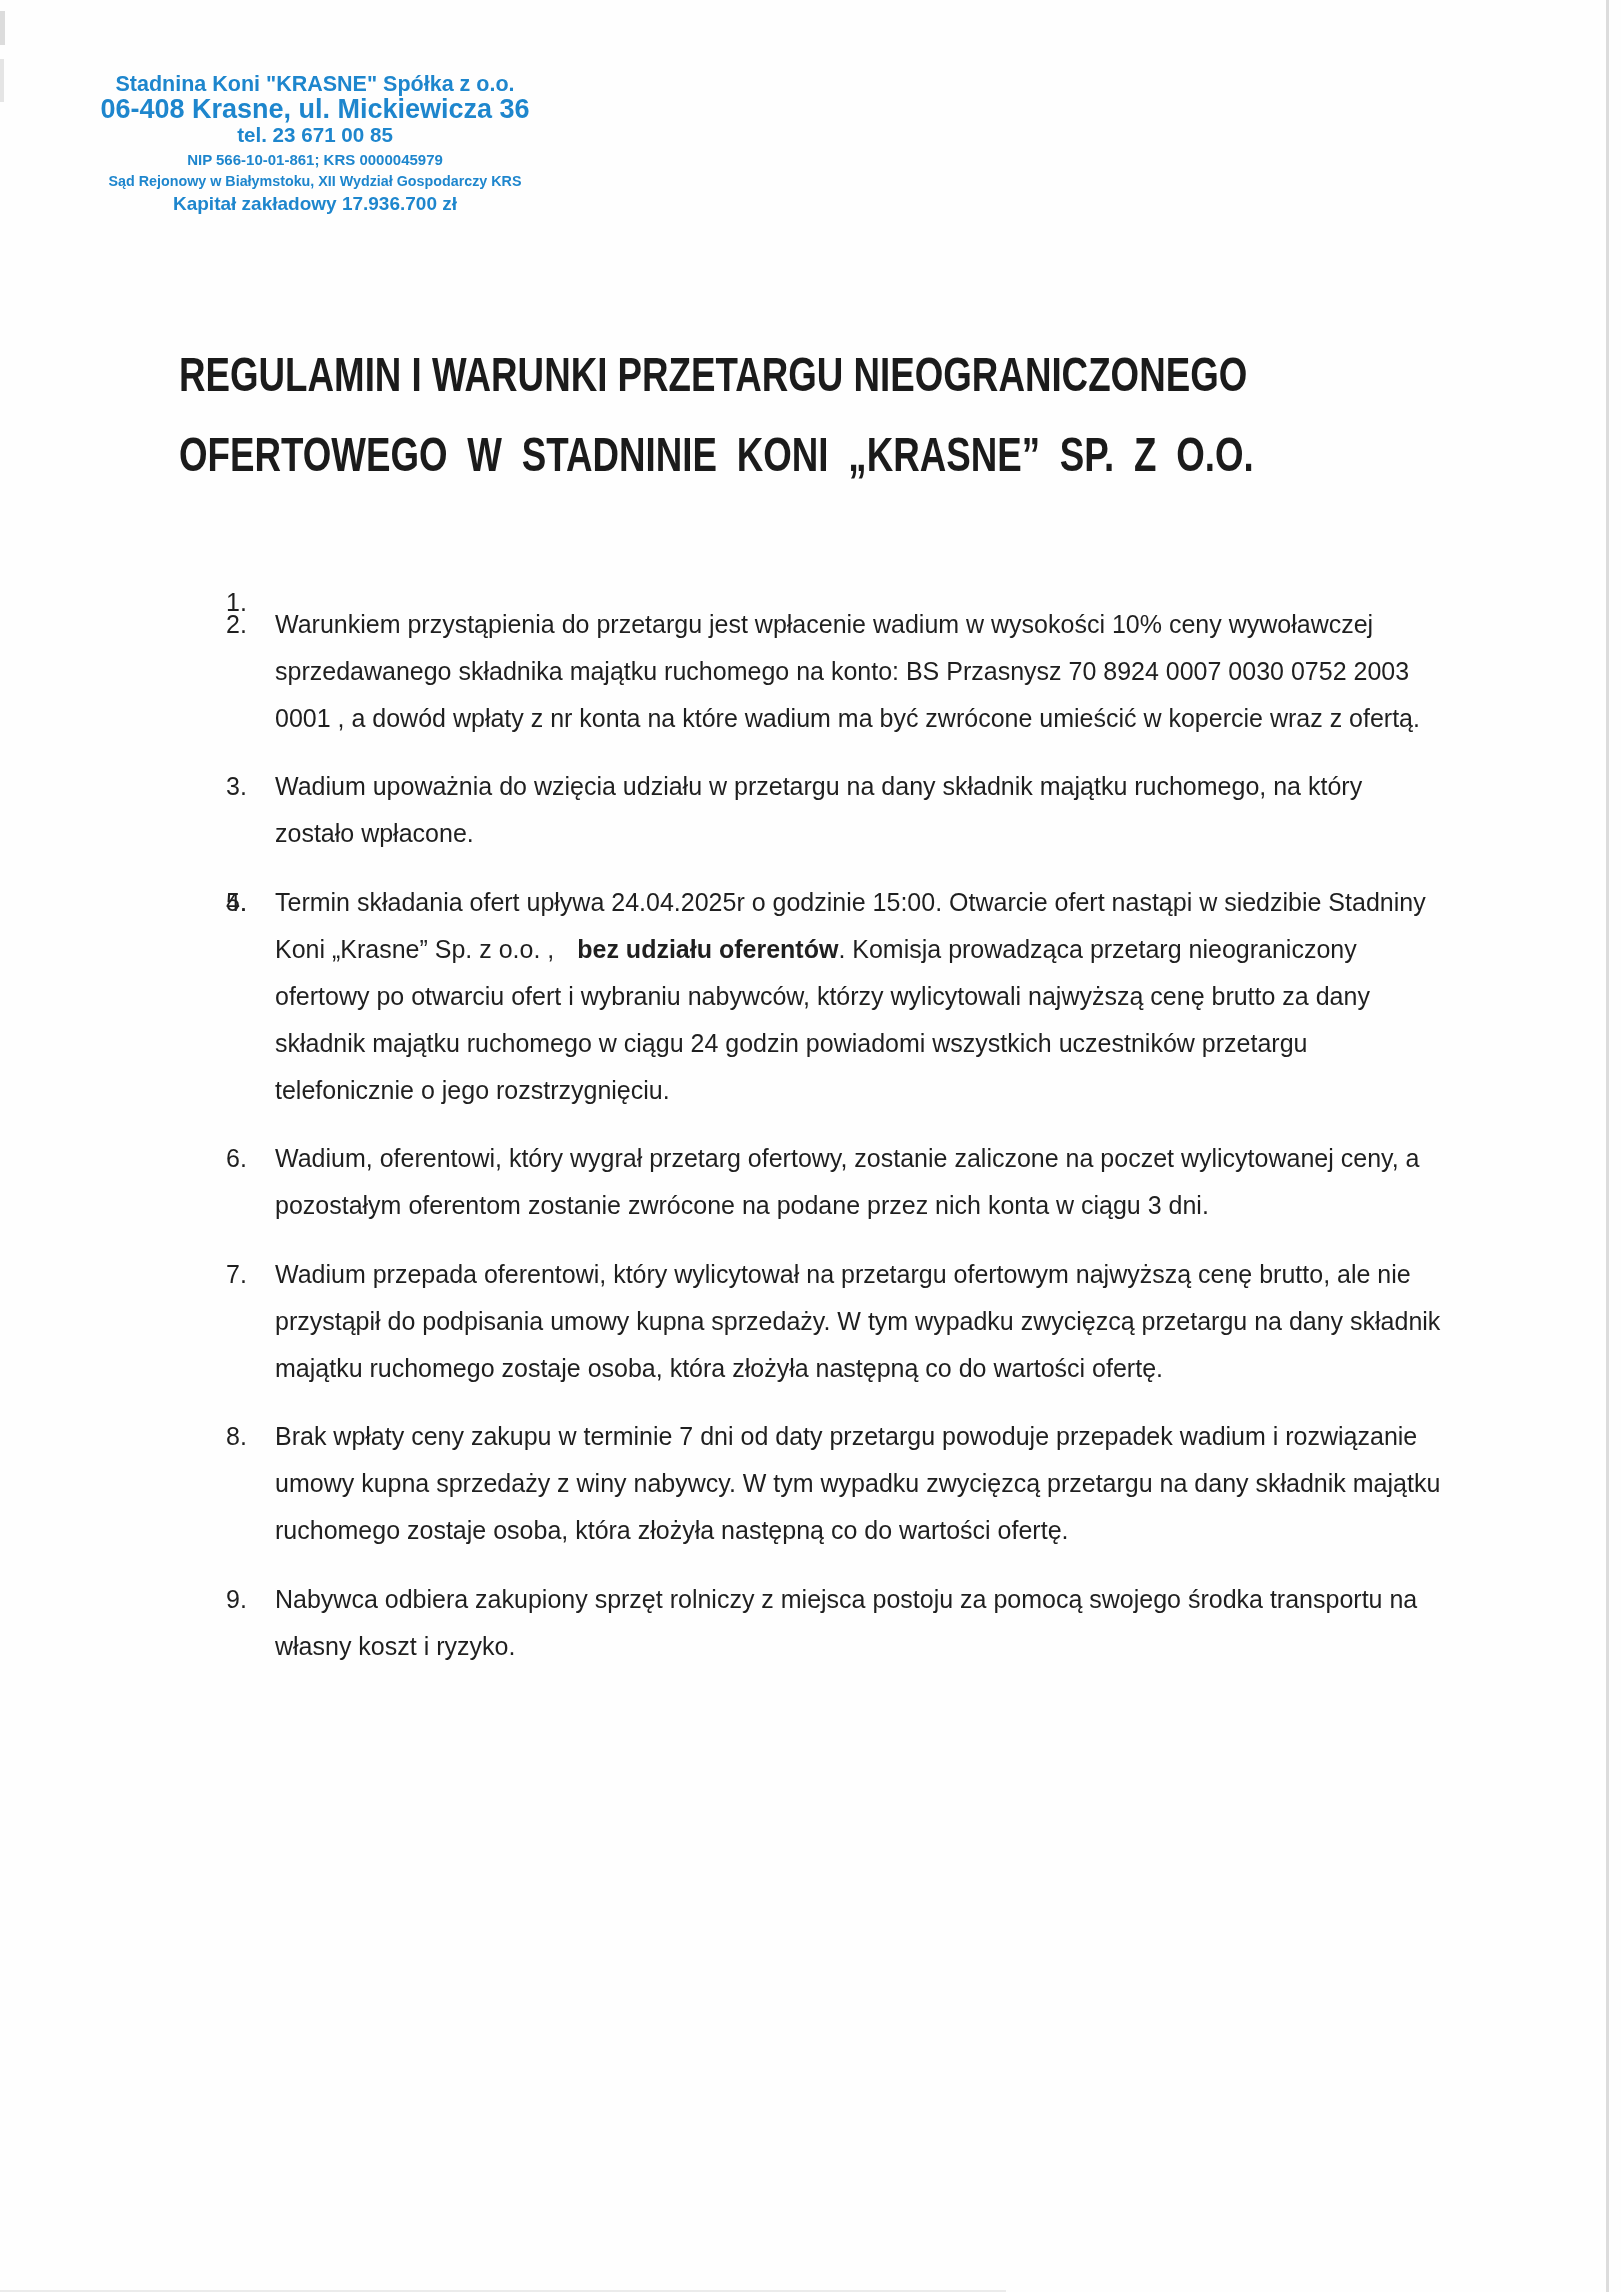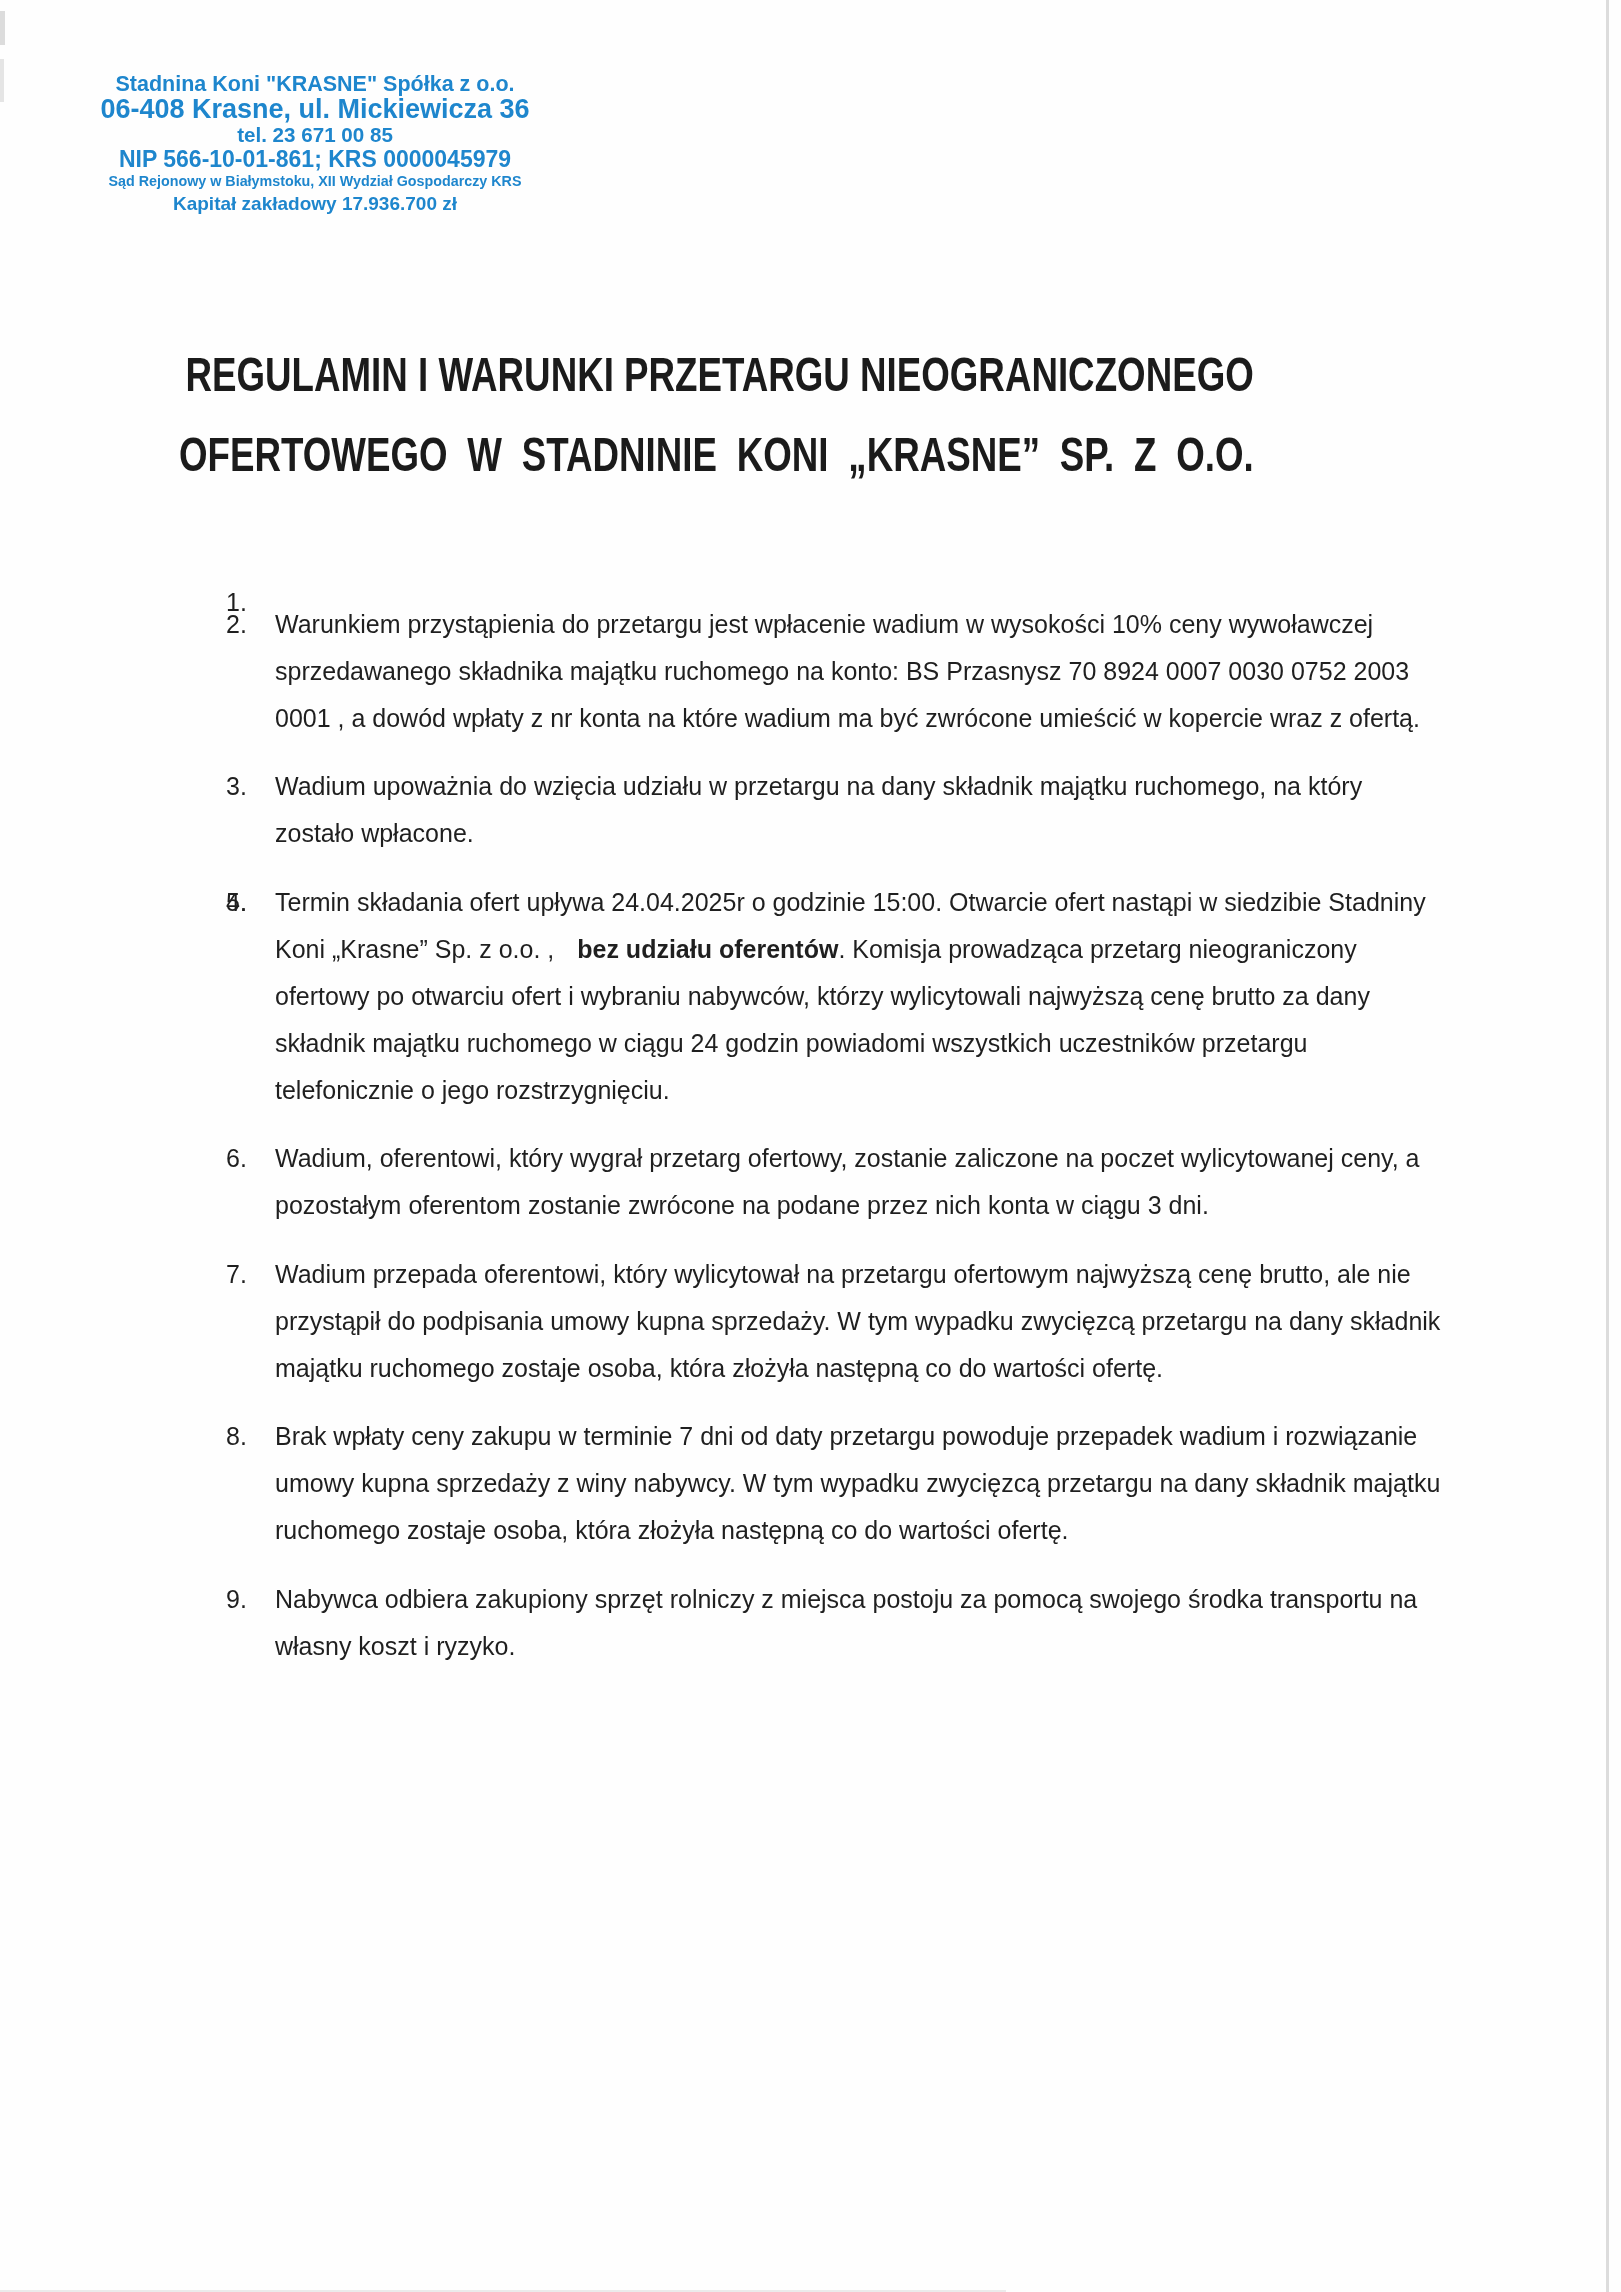--- a/index.html
+++ b/index.html
@@ -60,33 +60,32 @@
     left: 100px;
     top: 72px;
     width: 430px;
     text-align: center;
     color: var(--color-stamp_blue, #1e86cd);
     font-weight: bold;
   }
   .stamp-l1 { font-size: 21.5px; line-height: 25px; }
   .stamp-l2 { font-size: 27px; line-height: 25px; }
   .stamp-l3 { font-size: 20.6px; line-height: 25px; }
-  .stamp-l4 { font-size: 23px; line-height: 25px; }
+  .stamp-l4 { font-size: 15px; line-height: 25px; }
   .stamp-l5 { font-size: 14.3px; line-height: 19.7px; }
   .stamp-l6 { font-size: 19px; line-height: 23px; }
 
   
   .title {
     position: absolute;
     left: 179px;
     top: 351px;
     margin: 0;
     font-weight: 700;
     color: #1b1b1b;
-    text-align: right;
   }
   .title-line {
     font-size: 48px;
     line-height: 48px;
     white-space: nowrap;
     transform: scaleX(0.765);
     transform-origin: left center;
   }
   .title-line2 {
     margin-top: 32px;

